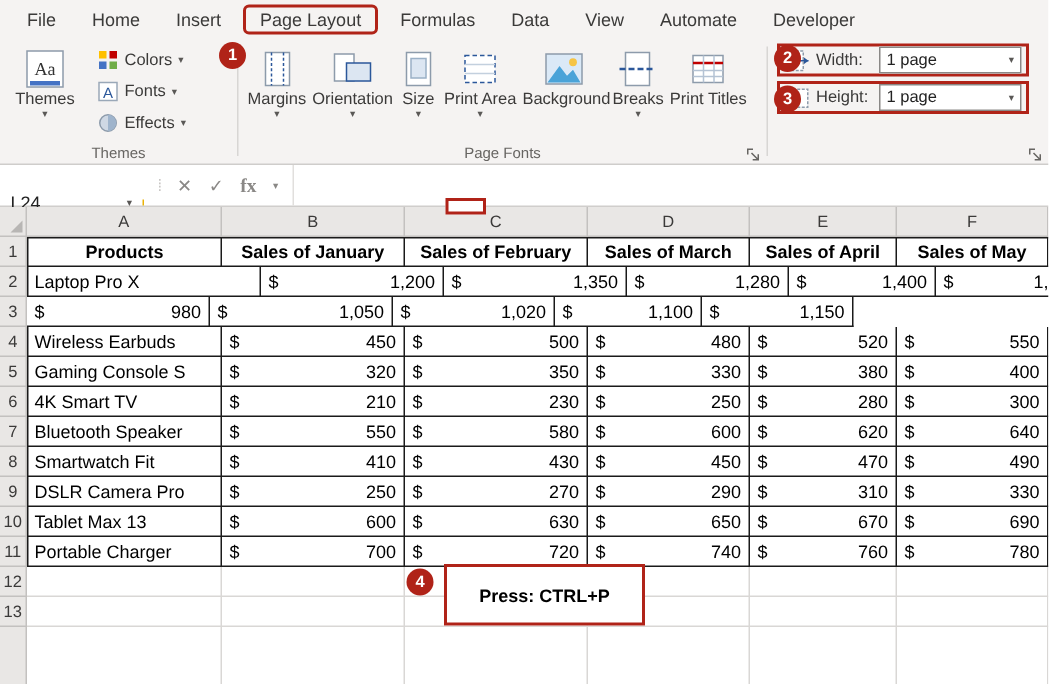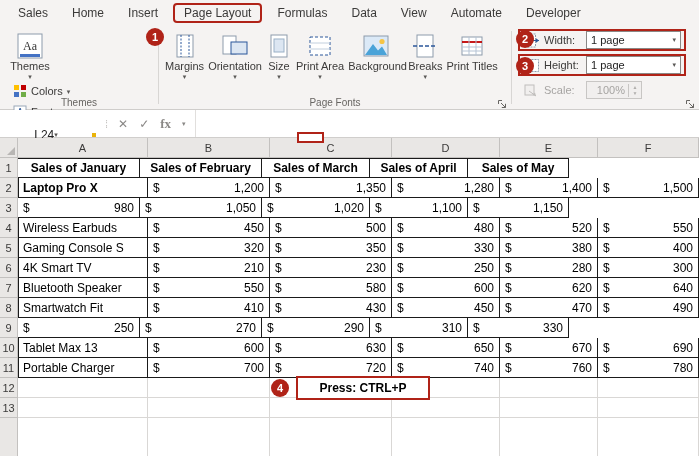--- a/index.html
+++ b/index.html
@@ -8,21 +8,21 @@
   .app { position:absolute; inset:0; }
 
   
   .tabbar { position:absolute; left:0; top:0; right:0; height:26px; background:#f5f3f2; display:flex; align-items:center; padding-left:6px; }
   .tab { font-size:12px; color:#3b3a39; padding:3px 12px; white-space:nowrap; cursor:default; }
   .tab.boxed { border:2px solid #b02318; border-radius:4px; padding:1px 9px; margin:0 3px; }
 
   
   .ribbon { position:absolute; top:26px; left:0; right:0; height:84px; background:#f5f3f2; border-bottom:1px solid #cfcdcb; display:flex; }
   .vsep { width:1px; background:#d8d6d4; margin:5px 0; }
-  .group { position:relative; height:100%;flex-direction:column; }
+  .group { position:relative; height:100%; }
   .group-label { position:absolute; bottom:1px; left:0; right:0; text-align:center; font-size:10px; color:#676562; }
 
   .themes-group { width:158px; display:flex; padding:3px 2px 14px 4px; }
   .big-btn { display:flex; flex-direction:column; align-items:center; padding:3px 2px 0 2px; border-radius:2px; }
   .b-icon { height:28px; display:flex; align-items:center; justify-content:center; }
   .b-label { font-size:11px; color:#3b3a39; text-align:center; line-height:1.1; max-width:56px; }
   .chev { font-size:7px; color:#5a5856; margin-top:1px; line-height:1; }
   .themes-btn { width:52px; }
   .stack { display:flex; flex-direction:column; justify-content:flex-start; gap:3px; padding:2px 0 0 6px; }
   .small-btn { display:flex; align-items:center; gap:4px; font-size:11px; color:#3b3a39; height:18px; padding:0 3px; border-radius:2px; }
@@ -40,21 +40,21 @@
   .fit-combo { flex:1; height:18px; background:#fff; border:1px solid #8a8886; display:flex; align-items:center; justify-content:space-between; padding:0 4px; font-size:11px; color:#222; }
   .combo-arrow { font-size:7px; color:#5a5856; }
   .fit-row.disabled { color:#a6a4a2; width:168px; padding:0 5px; }
   .fit-row.disabled .fit-label { color:#a6a4a2; }
   .spinbox { width:56px; height:18px; border:1px solid #c8c6c4; background:#f1efee; display:flex; align-items:center; }
   .spin-val { flex:1; text-align:right; padding-right:3px; color:#a6a4a2; font-size:11px; }
   .spin-arrows { width:13px; border-left:1px solid #c8c6c4; display:flex; flex-direction:column; align-items:center; font-size:5px; color:#b0aeac; line-height:1.3; }
 
   
   .formula-bar { position:absolute; top:110px; left:0; right:0; height:28px; background:#fff; border-bottom:1px solid #d0cecc; display:flex; align-items:stretch; }
-  .name-box { width:96px; display:flex; align-items:center; justify-content:center; padding:0 7px; font-size:12px; color:#222; border-right:4px solid #eab308;margin-top:23px; }
+  .name-box { width:96px; display:flex; align-items:center; justify-content:space-between; padding:0 7px; font-size:12px; color:#222; border-right:1px solid #eab308;margin-top:23px; }
   .nb-arrow { font-size:7px; color:#5a5856; }
   .fx-icons { display:flex; align-items:center; gap:11px; padding:0 9px; color:#8a8886; font-size:12px; }
   .dots { color:#c8c6c4; font-size:11px; letter-spacing:-1px; }
   .fx { font-family:"Liberation Serif", serif; font-weight:bold; font-size:13px; }
   .fb-chev { font-size:7px; color:#8a8886; }
   .formula-input { flex:1; border-left:1px solid #e1dfdd; }
 
   
   .sheet { position:absolute; top:138px; left:0; right:0; bottom:0; background:#fff; display:flex; flex-direction:column; overflow:hidden; }
   .srow { display:flex; height:20px; flex:none; }
@@ -70,30 +70,30 @@
   .cell.acc { justify-content:space-between; padding:0 5px; }
   .cell.dk { border-right-color:#1a1a1a; border-bottom-color:#1a1a1a; }
   .cell.dkt { border-top:1px solid #1a1a1a; }
   .cell.dkl { border-left:1px solid #1a1a1a; }
   .filler { flex:1; }
   .filler .rn { border-bottom:none; }
   .filler .cell { border-bottom:none; }
 
   
   .step-circle { position:absolute; width:18px; height:18px; border-radius:50%; background:#b02318; color:#fff; font-size:11px; font-weight:bold; display:flex; align-items:center; justify-content:center; z-index:9; }
-  .press-box { position:absolute; left:296px; top:376px; width:134px; height:24px; border:2px solid #b02318; background:#fff; display:flex; align-items:center; justify-content:center; font-size:12px; font-weight:bold; color:#000; z-index:8; }
+  .press-box { position:absolute; left:296px; top:376px; width:134px; height:41px; border:2px solid #b02318; background:#fff; display:flex; align-items:center; justify-content:center; font-size:12px; font-weight:bold; color:#000; z-index:8; }
   .red-marker { position:absolute; left:297px; top:132px; width:27px; height:11px; border:2px solid #b02318; background:#fff; z-index:8; }
 </style>
 </head>
 <body>
 
 <div class="app">
 
   <div class="tabbar">
-      <div class="tab">Sales</div>
+      <div class="tab">File</div>
       <div class="tab">Home</div>
       <div class="tab">Insert</div>
       <div class="tab boxed">Page Layout</div>
       <div class="tab">Formulas</div>
       <div class="tab">Data</div>
       <div class="tab">View</div>
       <div class="tab">Automate</div>
       <div class="tab">Developer</div>
     </div>
 
@@ -261,37 +261,20 @@
               <path d="M2.5 1.5 V13.5" stroke="#2b579a"></path>
               <path d="M2.5 1 l-2 2.8 h4 z M2.5 14 l-2 -2.8 h4 z" fill="#2b579a"></path>
             </svg>
         </span>
         <span class="fit-label">Height:</span>
         <span class="fit-combo">
           <span>1 page</span>
           <span class="combo-arrow">▾</span>
         </span>
       </div>
-      <div class="fit-row disabled">
-        <span class="fit-icon">
-          <svg width="15" height="14" viewBox="0 0 15 14">
-              <rect x="2" y="2" width="9" height="10" fill="#f1efee" stroke="#c0bebc"></rect>
-              <path d="M6 8 L13 13" stroke="#c0bebc"></path>
-              <path d="M13 13 l-1 -3.5 l-2.5 2.5 z" fill="#c0bebc"></path>
-            </svg>
-        </span>
-        <span class="fit-label">Scale:</span>
-        <span class="spinbox">
-          <span class="spin-val">100%</span>
-          <span class="spin-arrows">
-              <span>▲</span>
-              <span>▼</span>
-            </span>
-        </span>
-      </div>
       <div class="launcher">
         <svg width="11" height="11" viewBox="0 0 11 11">
             <path d="M1.5 5 V1.5 H5" stroke="#676562" fill="none"></path>
             <path d="M4 4 L8.5 8.5 M8.5 4.8 V8.5 H4.8" stroke="#676562" fill="none"></path>
           </svg>
       </div>
     </div>
   </div>
 
   <div class="formula-bar">
@@ -314,29 +297,30 @@
         <div class="rn corner"></div>
         <div class="colhead" style="width: 130px;">A</div>
         <div class="colhead" style="width: 122px;">B</div>
         <div class="colhead" style="width: 122px;">C</div>
         <div class="colhead" style="width: 108px;">D</div>
         <div class="colhead" style="width: 98px;">E</div>
         <div class="colhead" style="width: 101px;">F</div>
       </div>
       <div class="srow">
         <div class="rn">1</div>
+        <div class="cell dk dkt dkl hdr" style="width: 130px;">Products</div>
         <div class="cell dk dkt hdr" style="width: 122px;">Sales of January</div>
         <div class="cell dk dkt hdr" style="width: 122px;">Sales of February</div>
         <div class="cell dk dkt hdr" style="width: 108px;">Sales of March</div>
         <div class="cell dk dkt hdr" style="width: 98px;">Sales of April</div>
         <div class="cell dk dkt hdr" style="width: 101px;">Sales of May</div>
       </div>
       <div class="srow">
         <div class="rn">2</div>
-        <div class="cell dk dkl prod" style="width: 130px; font-weight: bold;">Laptop Pro X</div>
+        <div class="cell dk dkl prod" style="width: 156px;">Laptop Pro X</div>
         <div class="cell dk acc" style="width: 122px;">
           <span class="cur">$</span>
           <span class="val">1,200</span>
         </div>
         <div class="cell dk acc" style="width: 122px;">
           <span class="cur">$</span>
           <span class="val">1,350</span>
         </div>
         <div class="cell dk acc" style="width: 108px;">
           <span class="cur">$</span>
@@ -489,20 +473,21 @@
           <span class="cur">$</span>
           <span class="val">470</span>
         </div>
         <div class="cell dk acc" style="width: 101px;">
           <span class="cur">$</span>
           <span class="val">490</span>
         </div>
       </div>
       <div class="srow">
         <div class="rn">9</div>
+        <div class="cell dk dkl prod" style="width: 130px;">DSLR Camera Pro</div>
         <div class="cell dk acc" style="width: 122px;">
           <span class="cur">$</span>
           <span class="val">250</span>
         </div>
         <div class="cell dk acc" style="width: 122px;">
           <span class="cur">$</span>
           <span class="val">270</span>
         </div>
         <div class="cell dk acc" style="width: 108px;">
           <span class="cur">$</span>

